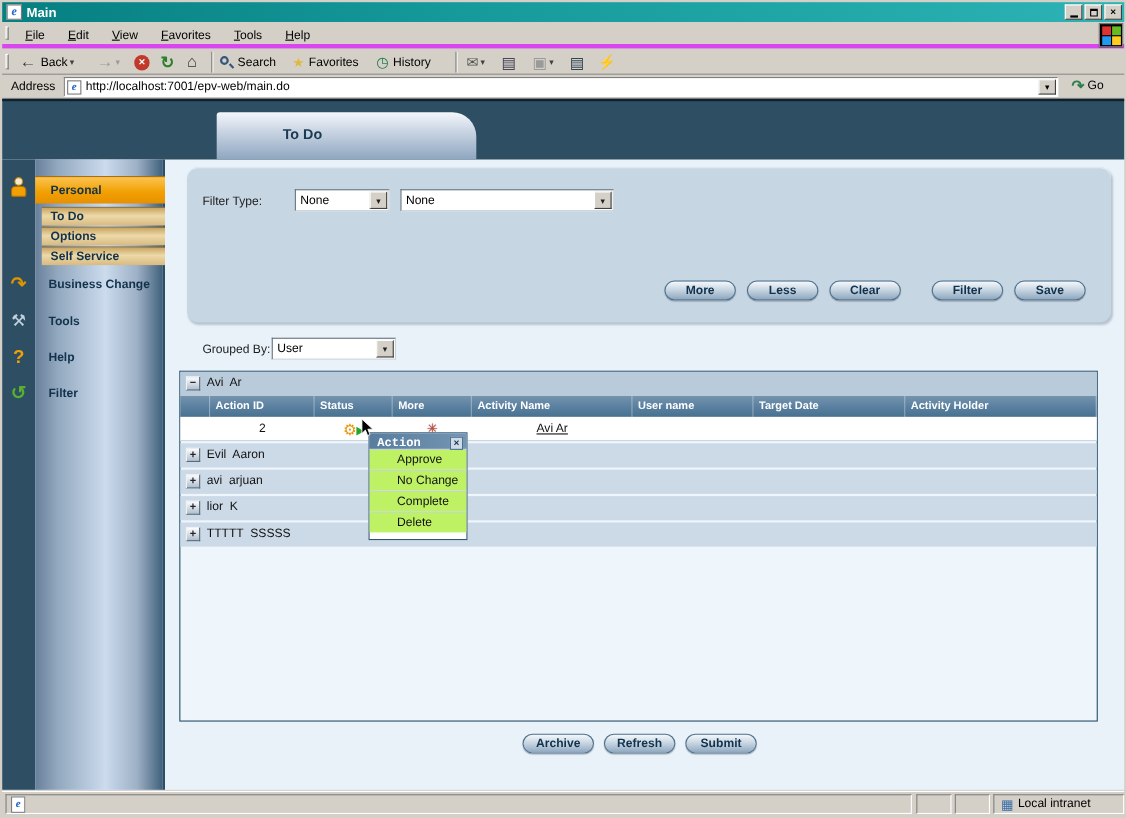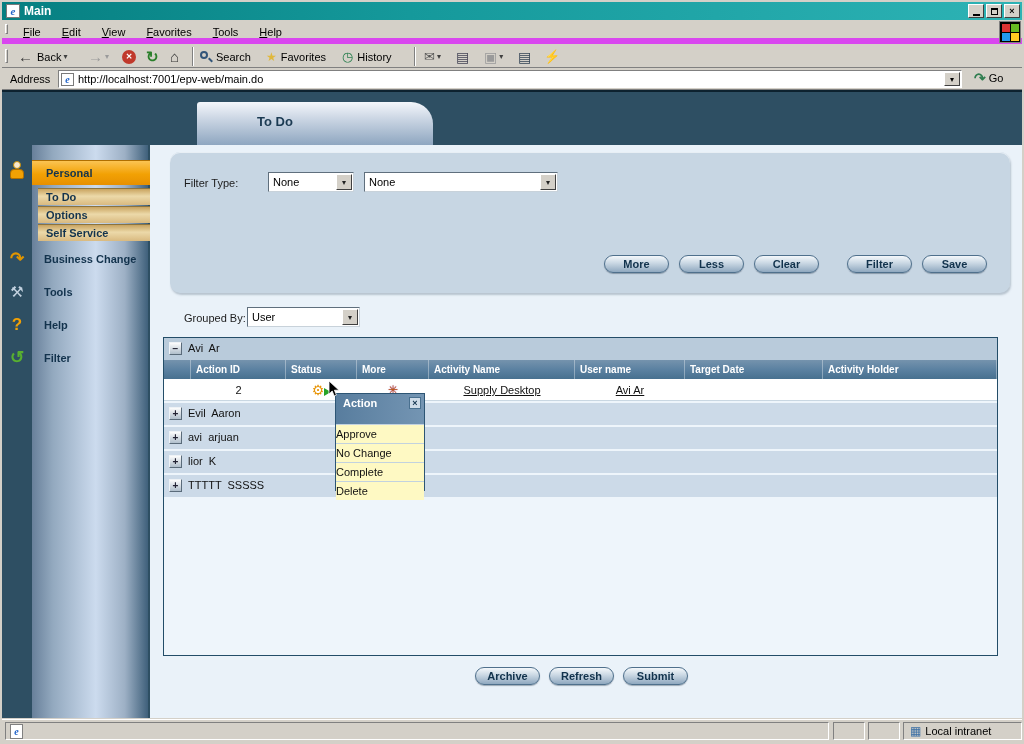--- a/index.html
+++ b/index.html
@@ -12,21 +12,21 @@
     background:linear-gradient(90deg,#067f81,#15999b 40%,#2db3b5); display:flex; align-items:center; }
   .title-text { color:#fff; font-weight:bold; font-size:12px; margin-left:4px; }
   .ie-e { display:inline-block; width:14px; height:14px; margin-left:4px; background:#fff; border:1px solid #7a7a7a;
     color:#1f62c8; font-weight:bold; font-style:italic; font-size:11px; line-height:12px; text-align:center; font-family:"Liberation Serif", serif;}
   .win-btns { position:absolute; right:2px; top:2px; display:flex; gap:2px; }
   .winbtn { width:16px; height:14px; background:#d4d0c8; border:1px solid; border-color:#fff #404040 #404040 #fff;
     display:flex; align-items:center; justify-content:center; font-size:9px; font-weight:bold; }
   .glyph-min { width:7px; height:2px; background:#000; margin-top:7px; }
   .glyph-restore { width:7px; height:7px; border:1px solid #000; border-top:2px solid #000; }
 
-  .menubar { left:2px; top:20px; width:1020px; height:24px; background:#d4d0c8; border-bottom:6px solid #d946ef; }
+  .menubar { left:2px; top:20px; width:1020px; height:24px; background:#d4d0c8; border-bottom:4px solid #d946ef; }
   .grip { position:absolute; left:3px; top:4px; bottom:4px; width:3px; border:1px solid; border-color:#fff #808080 #808080 #fff; }
   .menu-items { position:absolute; left:14px; top:0; height:24px; display:flex; align-items:center; gap:7px; }
   .menu-item { padding:2px 7px; font-size:11px; }
   .menu-item::first-letter { text-decoration:underline; }
   .winlogo { position:absolute; right:3px; top:21px; width:22px; height:22px; background:#000; border:1px solid #808080;
     display:grid; grid-template-columns:8px 8px; grid-template-rows:8px 8px; gap:1px; place-content:center; }
   .winlogo span { display:block; }
 
   .toolbar { left:2px; top:45px; width:1020px; height:23px; background:#d4d0c8; border-bottom:1px solid #808080; }
   .tbtn { position:absolute; top:0; height:23px; display:flex; align-items:center; font-size:11px; }
@@ -110,25 +110,25 @@
     border-right:1px solid rgba(255,255,255,.35); overflow:hidden; white-space:nowrap; }
   .data-row { top:41px; height:22px; background:#fff; border-bottom:1px solid #c9d7e2; }
   .data-row div { font-size:11px; line-height:22px; text-align:center; color:#111; }
   .lnk { text-decoration:underline; color:#111; }
   .gear { color:#e8960a; font-size:14px; }
   .green-tri { display:inline-block; width:0; height:0; border-left:7px solid #28a428; border-top:4px solid transparent; border-bottom:4px solid transparent; vertical-align:-1px; }
   .burst { color:#c05a10; font-size:12px; text-shadow:0 0 1px #8a2ca0; }
 
   
   .popup { position:absolute; left:333px; top:303px; width:90px; height:98px; border:1px solid #2d5574; background:#fff; z-index:40; }
-  .popup-title { height:30px; background:linear-gradient(90deg,#587d9e,#7495b3); color:#fff; font-weight:bold; font-size:11px;
-    line-height:18px; padding-left:7px; position:relative; }
+  .popup-title { height:14px; background:linear-gradient(90deg,#587d9e,#7495b3); color:#fff; font-weight:bold; font-size:11px;
+    line-height:18px; padding-left:7px; position:relative;font-family:Liberation Mono, monospace; }
   .popup-close { position:absolute; right:3px; top:3px; width:12px; height:12px; background:#cfdce8; border:1px solid #49708f;
     font-size:9px; line-height:10px; text-align:center; color:#12334d; font-weight:bold; }
-  .popup-item { height:19px; line-height:19px; padding-left:0; font-size:11px; color:#111; border-top:1px solid #c2d2df; background:#fef9c3; }
+  .popup-item { height:19px; line-height:19px; padding-left:25px; font-size:11px; color:#111; border-top:1px solid #c2d2df; background:#bef264; }
   .popup-item:first-of-type { border-top:none; }
 
   .cursor-arrow { position:absolute; left:326px; top:290px; z-index:50; }
 
   
   .statusbar { left:2px; top:719px; width:1020px; height:22px; background:#d4d0c8; border-top:1px solid #fff; }
   .sb-panel { position:absolute; top:2px; height:18px; border:1px solid; border-color:#808080 #fff #fff #808080; display:flex; align-items:center; }
   .sb-doc { width:13px; height:15px; background:#fff; border:1px solid #808080; margin-left:4px;
     color:#1f62c8; font-weight:bold; font-style:italic; font-size:10px; line-height:13px; text-align:center; font-family:"Liberation Serif", serif; }
   .sb-zone-ico { color:#3a6ea5; font-size:12px; margin:0 4px 0 6px; }
@@ -321,21 +321,20 @@
 
       <div class="colgrid data-row">
         <div></div>
         <div>2</div>
         <div>
           <span class="gear">⚙</span><span class="green-tri"></span>
         </div>
         <div>
           <span class="burst">✳</span>
         </div>
-        <div><span class="lnk">Supply Desktop</span></div>
         <div><span class="lnk">Avi Ar</span></div>
       </div>
 
       <div class="grp-row" style="top:65px">
         <span class="expand-btn">+</span>
         <span class="grp-label">Evil  Aaron</span>
       </div>
       <div class="grp-row" style="top:89px">
         <span class="expand-btn">+</span>
         <span class="grp-label">avi  arjuan</span>

